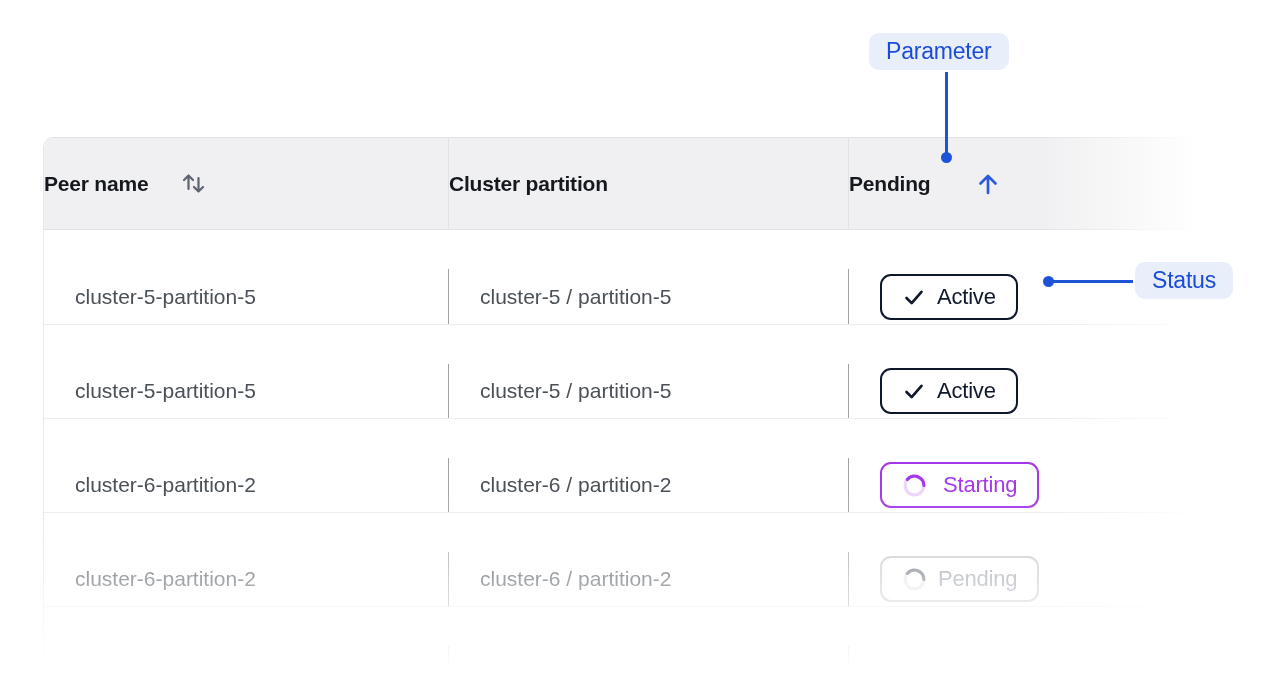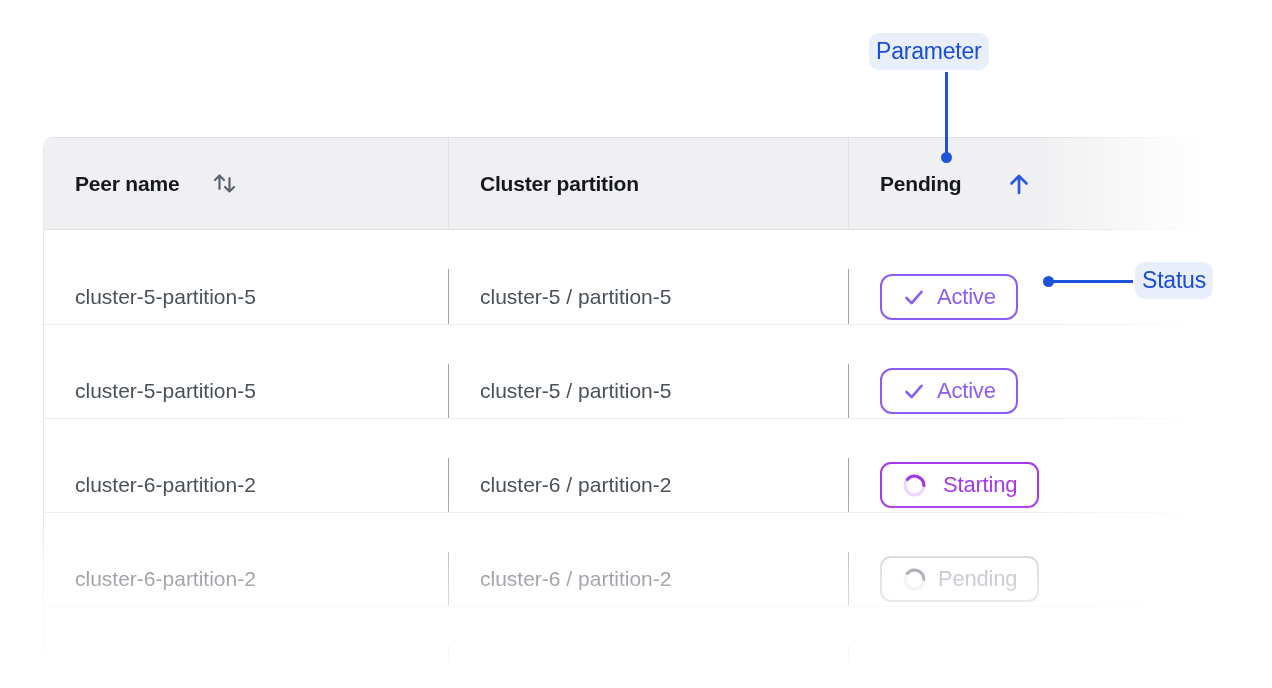--- a/index.html
+++ b/index.html
@@ -30,21 +30,20 @@
     grid-template-columns: 404px 400px 1fr;
     height: 92px;
     background: #f0f0f2;
     border-top-left-radius: 10px;
     border-bottom: 1px solid #e2e2e6;
   }
   .th {
     display: flex;
     align-items: center;
     gap: 32px;
-    padding-left: 31px;
     font-size: 21px;
     font-weight: 700;
     letter-spacing: -0.2px;
     color: #15181d;
   }
   .th + .th { border-left: 1px solid #e2e2e6; }
   .tbody .tr {
     display: grid;
     grid-template-columns: 404px 400px 1fr;
     height: 94px;
@@ -70,21 +69,21 @@
     padding: 0 20px;
     border: 2px solid currentColor;
     border-radius: 11px;
     font-size: 22px;
     font-weight: 500;
     letter-spacing: -0.2px;
     background: #ffffff;
   }
   .badge .check-icon { display: none; }
   .badge .spinner-icon { display: none; }
-  .badge[data-variant="active"]   { color: #8b5cf6; border-radius: 12px; }
+  .badge[data-variant="active"]   { color: #0f172a; }
   .badge[data-variant="active"] .check-icon { display: block; }
   .badge[data-variant="starting"] { color: #a438ea; gap: 16px; }
   .badge[data-variant="starting"] .spinner-icon { display: block; }
   .badge[data-variant="starting"] .spinner-ring { stroke: #ecd7fb; }
   .badge[data-variant="starting"] .spinner-arc  { stroke: #a438ea; }
   .badge[data-variant="pending"]  { color: #9aa0aa; border-color: #c9c9cd; }
   .badge[data-variant="pending"] .spinner-icon { display: block; }
   .badge[data-variant="pending"] .spinner-ring { stroke: #e8e8ea; }
   .badge[data-variant="pending"] .spinner-arc  { stroke: #6f757e; }
   .badge[data-variant="partial"] {
@@ -111,21 +110,21 @@
     z-index: 1;
     pointer-events: none;
   }
 
   
   .annot { position: absolute; z-index: 2; }
   .annot-pill {
     display: inline-flex;
     align-items: center;
     height: 37px;
-    padding: 0 7px;
+    padding: 0 17px;
     border-radius: 10px;
     background: #e9eefb;
     color: #1b4cd8;
     font-size: 23px;
     font-weight: 500;
     letter-spacing: -0.2px;
   }
   .annot-line-v {
     position: absolute;
     left: 945px; top: 72px;

